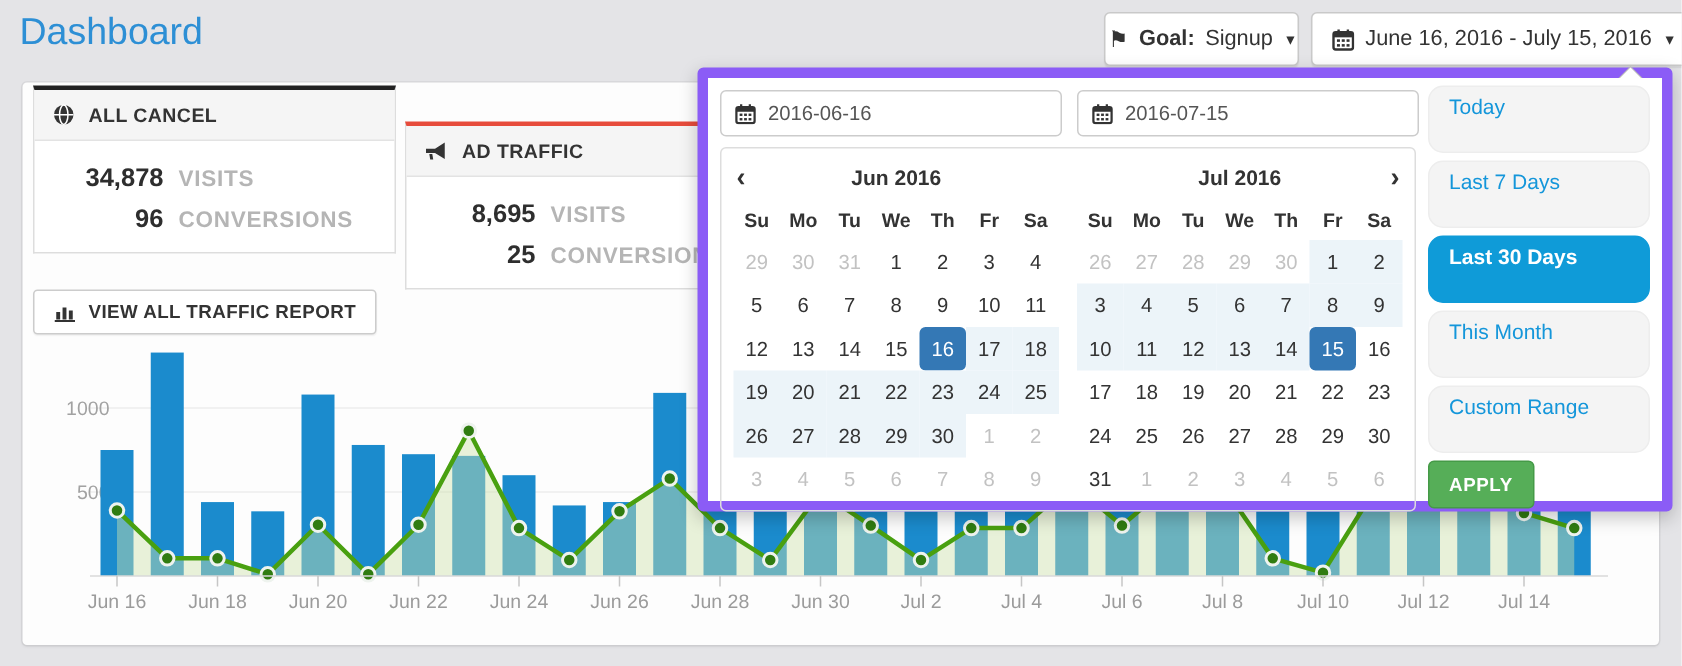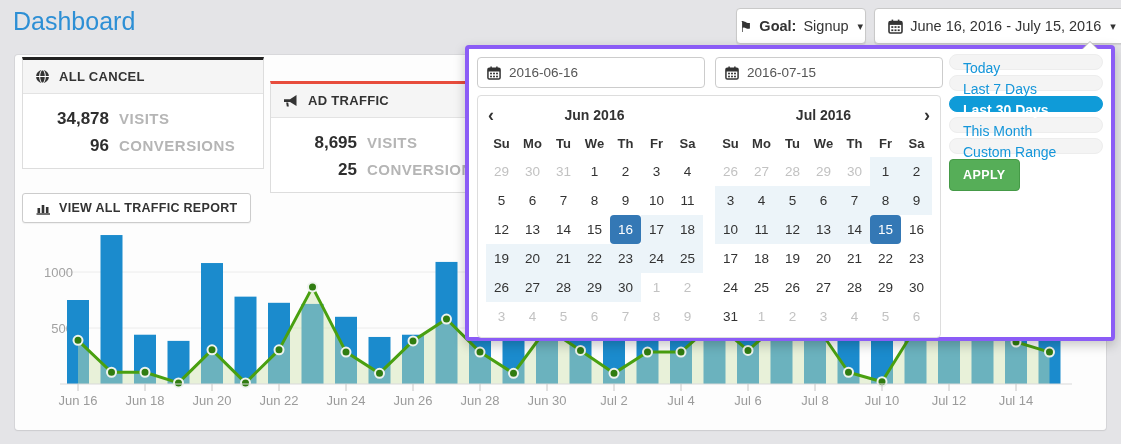--- a/index.html
+++ b/index.html
@@ -57,21 +57,21 @@
     letter-spacing:.3px; cursor:pointer;
   }
 
   
   #chart-svg { position:absolute; left:0; top:173px; }
   #chart-svg text { font-family:"Liberation Sans", sans-serif; }
 
   
   .dropdown {
     position:absolute; left:465px; top:45px; width:650px; height:296px;
-    background:#fff; border:4px solid #8b5cf6; border-radius:4px;
+    background:#fff; border:7px solid #8b5cf6; border-radius:4px;
     box-shadow:0 4px 12px rgba(0,0,0,.22);
     display:flex; z-index:20;
   }
   .dropdown::before {
     content:""; position:absolute; top:-8px; right:13px;
     border-left:8px solid transparent; border-right:8px solid transparent;
     border-bottom:8px solid #b9b9b9;
   }
   .dropdown::after {
     content:""; position:absolute; top:-7px; right:13px;
@@ -102,21 +102,21 @@
   .day-cell { height:29px; line-height:29px; text-align:center; font-size:13.5px;
     color:#333; cursor:pointer; border-radius:4px; }
   .day-cell.m { color:#c2c2c2; }
   .day-cell.r { background:#ecf4f9; border-radius:0; }
   .day-cell.s { background:#3478b5; color:#fff; }
 
   .dp-ranges { width:170px; padding:5px 8px 0 0; }
   .range-item {
     margin-bottom:5px; background:#f4f4f4; border:1px solid #ededed;
     border-radius:10px; padding:5px 13px; font-size:14px; color:#1496da;
-    cursor:pointer; height:16px; line-height:17px;
+    cursor:pointer; height:45px; line-height:17px;
   }
   .range-item.active { background:#0f9bd8; border-color:#0f9bd8; color:#fff; font-weight:bold; }
   .dp-buttons { display:flex; gap:8px; margin-top:4px; }
   .btn-apply {
     background:#56ae58; border:1px solid #459a47; color:#fff; font-weight:bold;
     font-size:12.5px; padding:8px 13px; border-radius:4px; letter-spacing:.4px; cursor:pointer;
   }
   .btn-cancel {
     background:#eee; border:1px solid #ccc; color:#333; font-weight:bold;
     font-size:12.5px; padding:8px 13px; border-radius:4px; letter-spacing:.4px; cursor:pointer;

